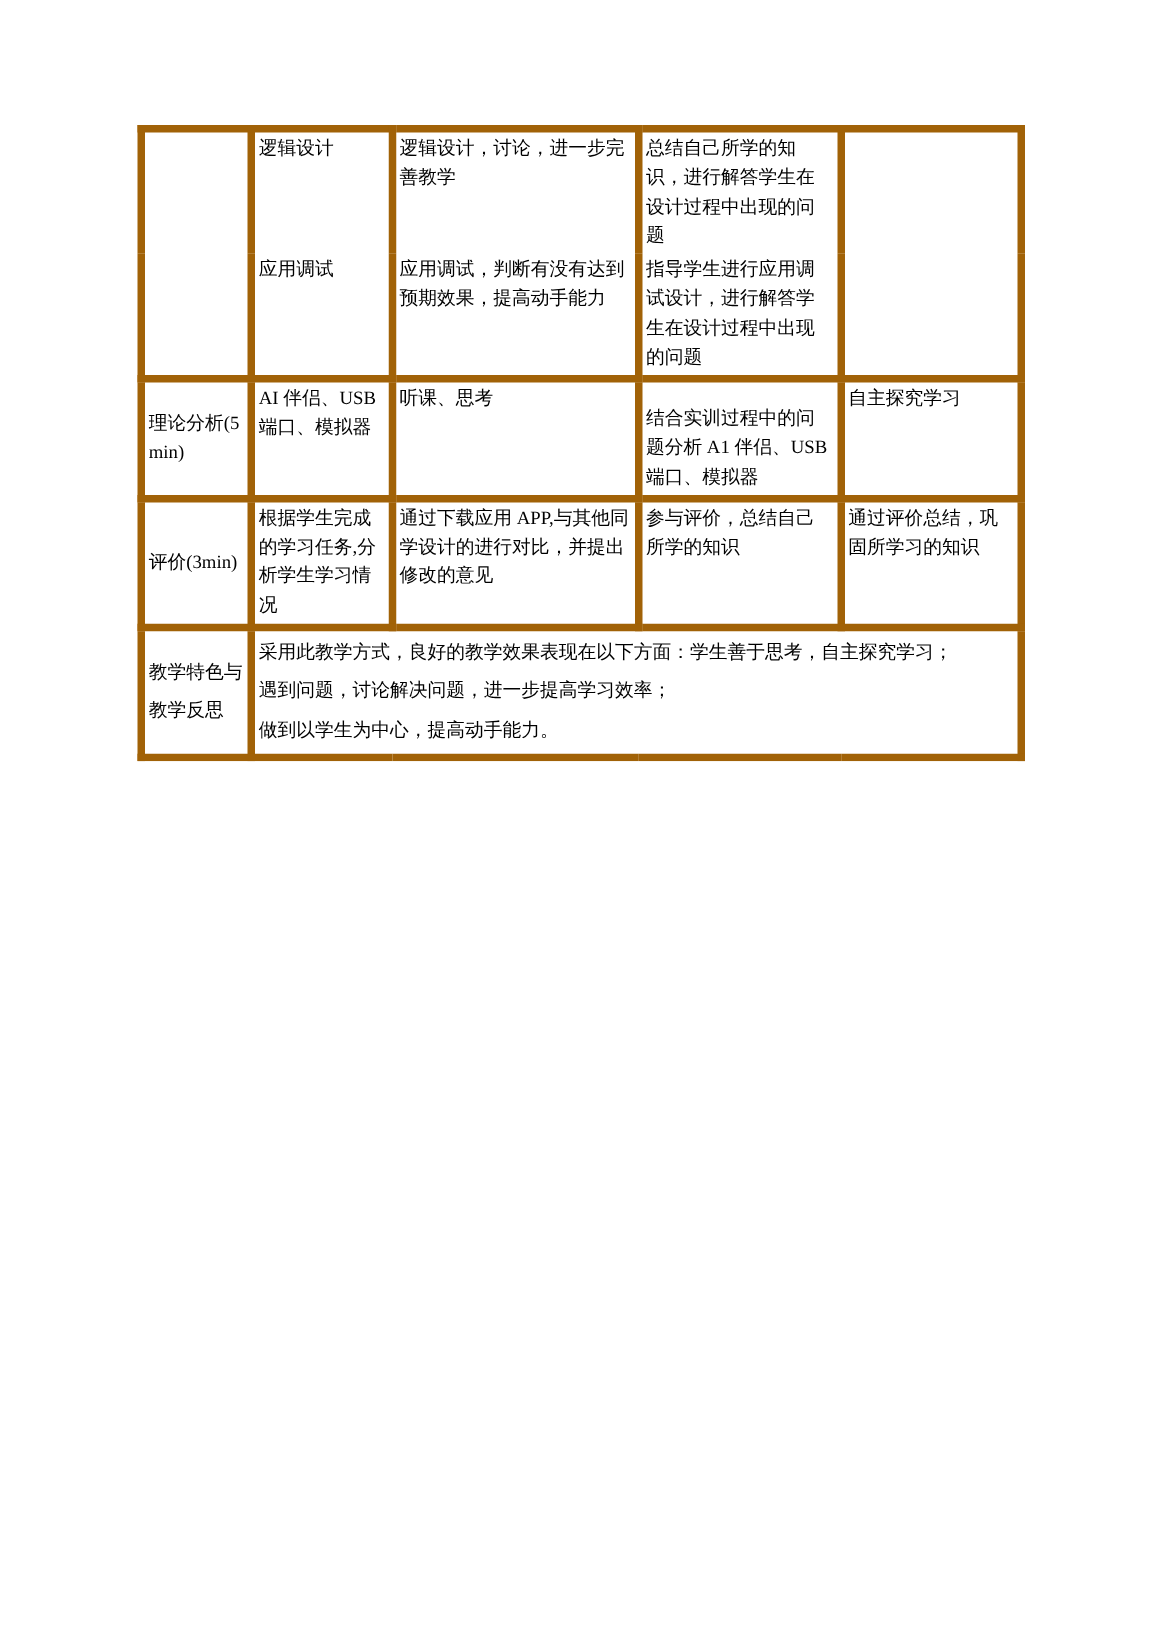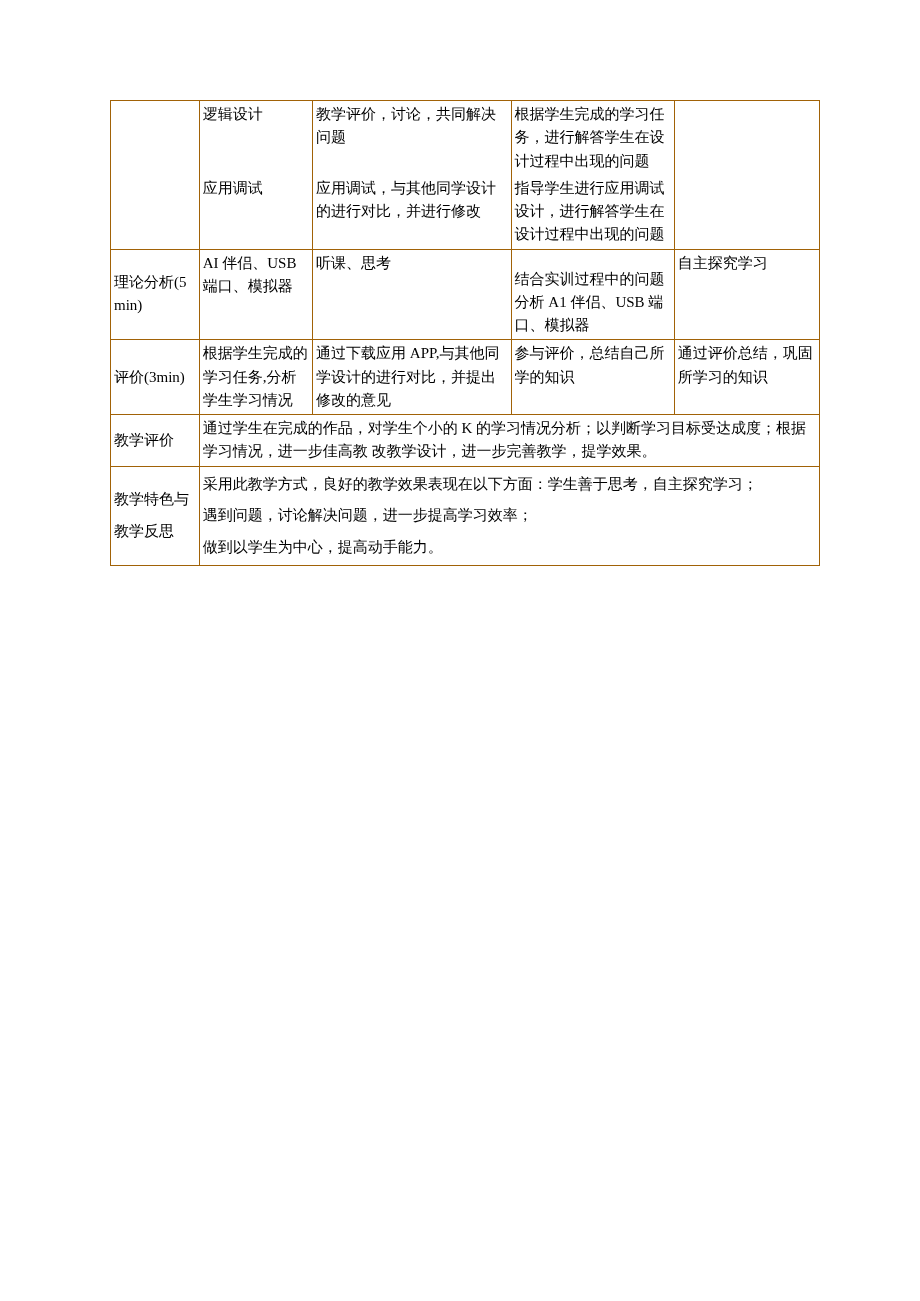--- a/index.html
+++ b/index.html
@@ -9,21 +9,21 @@
     background: #fff;
     margin: 0;
     padding: 100px 100px 0 110px;
   }
   table {
     border-collapse: collapse;
     width: 100%;
     table-layout: fixed;
   }
   td {
-    border: 1px solid #a16207;
+    border: 6px solid #a16207;
     padding: 2px 3px;
     vertical-align: top;
     line-height: 1.55;
     word-break: break-all;
   }
   .col1 { width: 12.5%; }
   .col2 { width: 16%; }
   .col3 { width: 28%; }
   .col4 { width: 23%; }
   .col5 { width: 20.5%; }
@@ -42,29 +42,29 @@
       <col class="col2">
       <col class="col3">
       <col class="col4">
       <col class="col5">
   </colgroup>
 
   <tbody>
       <tr>
     <td class="no-bottom"></td>
     <td class="no-bottom">逻辑设计</td>
-    <td class="no-bottom">教学评价，讨论，共同解决问题</td>
-    <td class="no-bottom">根据学生完成的学习任务，进行解答学生在设计过程中出现的问题</td>
+    <td class="no-bottom">逻辑设计，讨论，进一步完善教学</td>
+    <td class="no-bottom">总结自己所学的知识，进行解答学生在设计过程中出现的问题</td>
     <td class="no-bottom"></td>
   </tr>
 
   <tr>
     <td class="no-top"></td>
     <td class="no-top">应用调试</td>
-    <td class="no-top">应用调试，与其他同学设计的进行对比，并进行修改</td>
+    <td class="no-top">应用调试，判断有没有达到预期效果，提高动手能力</td>
     <td class="no-top">指导学生进行应用调试设计，进行解答学生在设计过程中出现的问题
 </td>
     <td class="no-top"></td>
   </tr>
 
   <tr>
     <td class="center v-mid">理论分析(5min)</td>
     <td>AI 伴侣、USB 端口、模拟器</td>
     <td>听课、思考</td>
     <td class="pad-top">结合实训过程中的问题分析 A1 伴侣、USB 端口、模拟器</td>
@@ -73,24 +73,20 @@
 
   <tr>
     <td class="v-mid">评价(3min)</td>
     <td>根据学生完成的学习任务,分析学生学习情况</td>
     <td>通过下载应用 APP,与其他同学设计的进行对比，并提出修改的意见</td>
     <td>参与评价，总结自己所学的知识</td>
     <td>通过评价总结，巩固所学习的知识</td>
   </tr>
 
 
-  <tr>
-    <td class="v-mid">教学评价</td>
-    <td colspan="4">通过学生在完成的作品，对学生个小的 K 的学习情况分析；以判断学习目标受达成度；根据学习情况，进一步佳高教 改教学设计，进一步完善教学，提学效果。</td>
-  </tr>
 
   <tr>
     <td class="v-mid" style="line-height:2.1;">教学特色与教学反思</td>
     <td colspan="4" style="line-height:2.1;">
       <div>采用此教学方式，良好的教学效果表现在以下方面：学生善于思考，自主探究学习；</div>
       <div>遇到问题，讨论解决问题，进一步提高学习效率；</div>
       <div>做到以学生为中心，提高动手能力。</div>
     </td>
   </tr>
 

